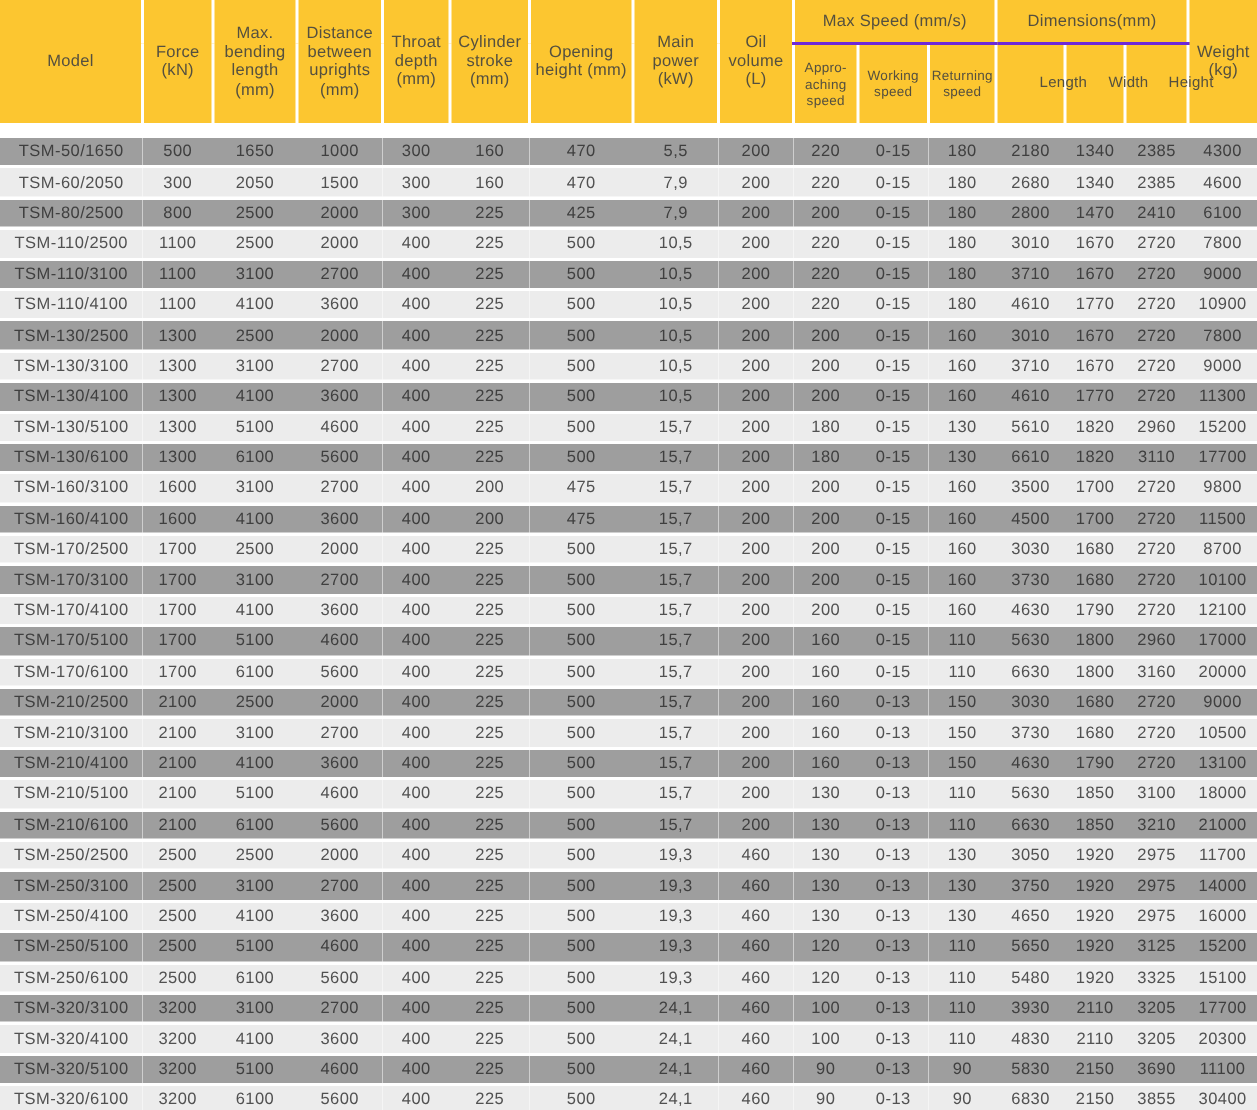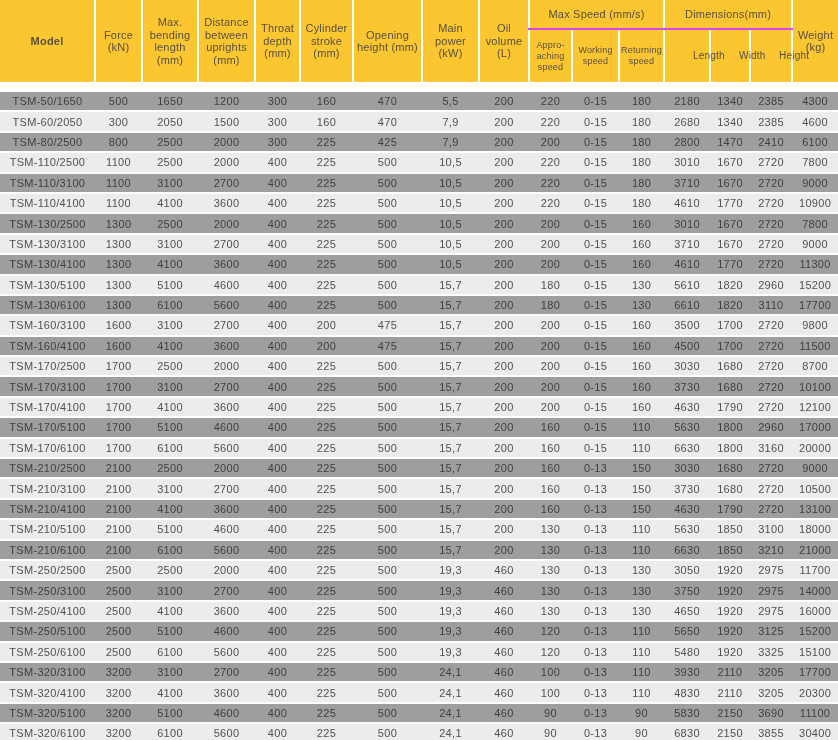--- a/index.html
+++ b/index.html
@@ -17,24 +17,24 @@
     color:#55503f;
     font-weight:normal;
     font-size:11px;
     line-height:12.5px;
     letter-spacing:.2px;
     text-align:center;
     vertical-align:middle;
     padding:2px 1px;
     border-left:2px solid #fff;
   }
-  thead tr.hrow1 th:first-child{border-left:none;font-weight:bold;}
+  thead tr.hrow1 th:first-child{border-left:none;}
   thead th.group{
     height:24px;
-    border-bottom:2px solid #d946ef;
+    border-bottom:2px solid #6d28d9;
   }
   thead tr.hrow1 th[rowspan]{height:76px;}
   thead tr.hrow2 th{height:48px;}
   thead th.sub-sm{font-size:9px;line-height:11px;}
   thead th.sub{font-size:10px;padding-left:28px;}
   tr.gap td{height:10px;background:#fff;border:none;padding:0;}
   
   tbody td{
     height:18.4px;
     font-size:11px;
@@ -98,21 +98,21 @@
       </tr>
       <tr class="gap">
           <td colspan="16"></td>
         </tr>
     </thead>
     <tbody id="table-body">
         <tr class="dark">
           <td>TSM-50/1650</td>
           <td>500</td>
           <td>1650</td>
-          <td>1200</td>
+          <td>1000</td>
           <td>300</td>
           <td>160</td>
           <td>470</td>
           <td>5,5</td>
           <td>200</td>
           <td>220</td>
           <td>0-15</td>
           <td>180</td>
           <td>2180</td>
           <td>1340</td>

